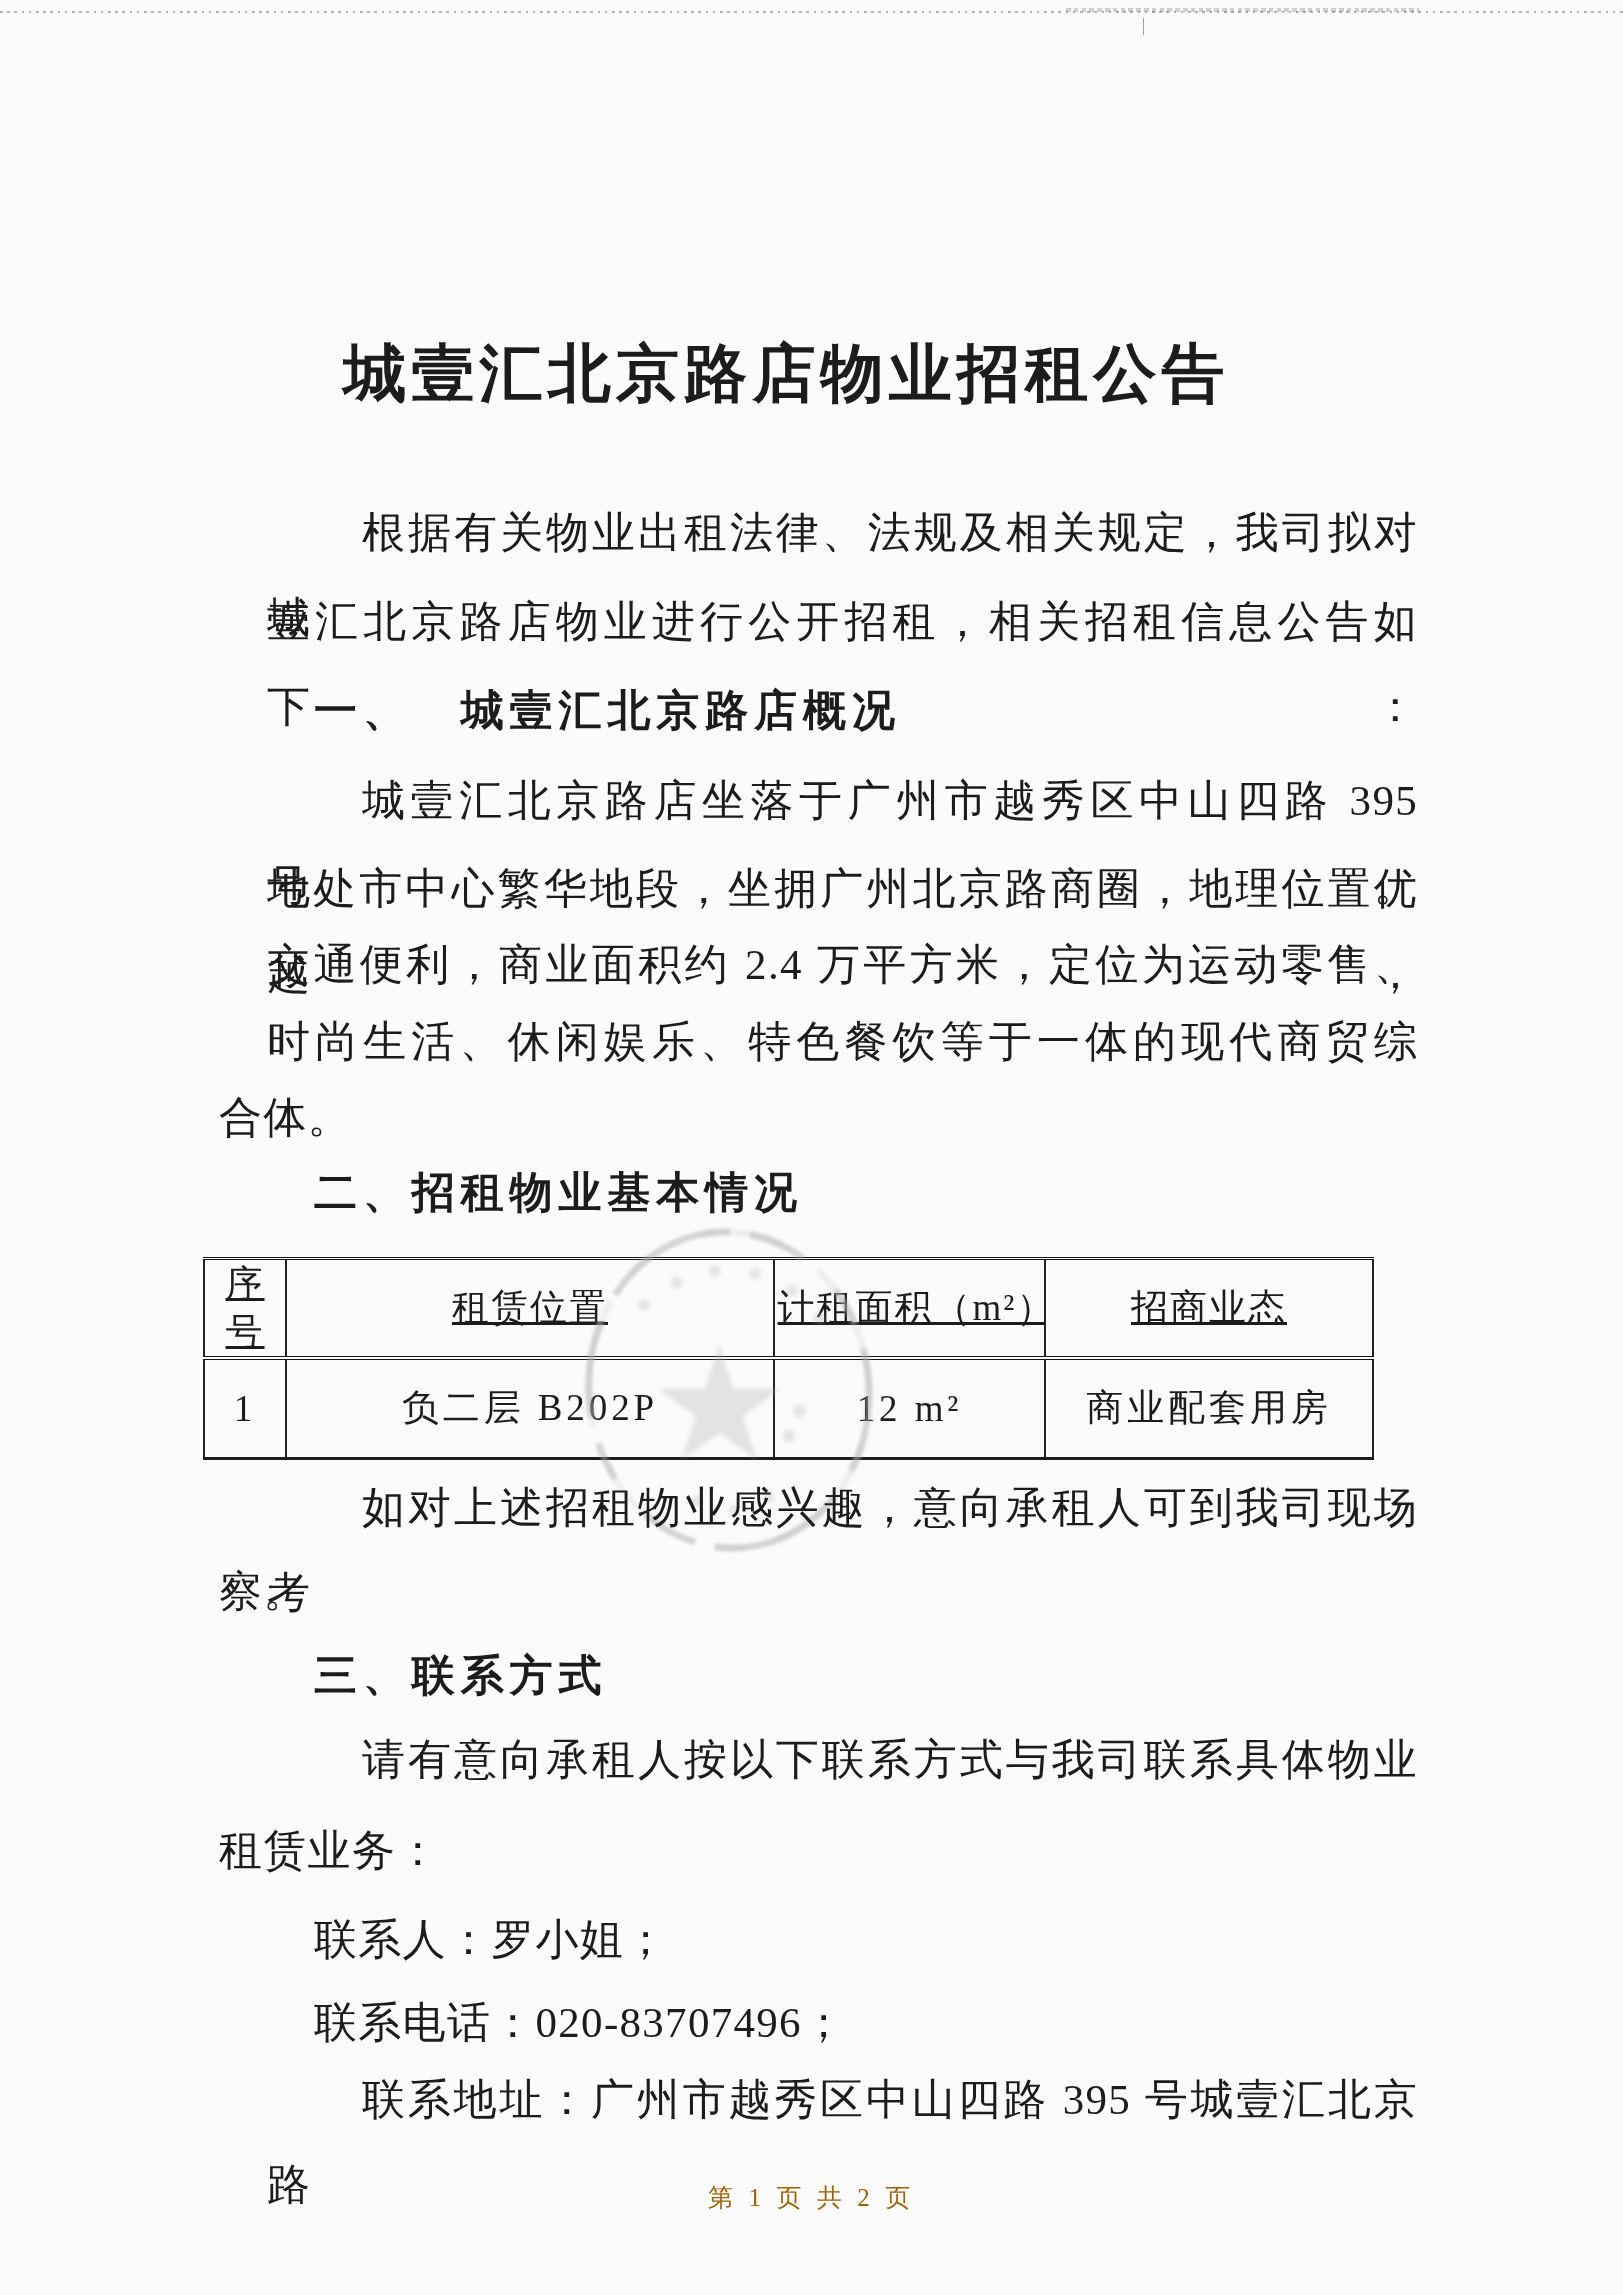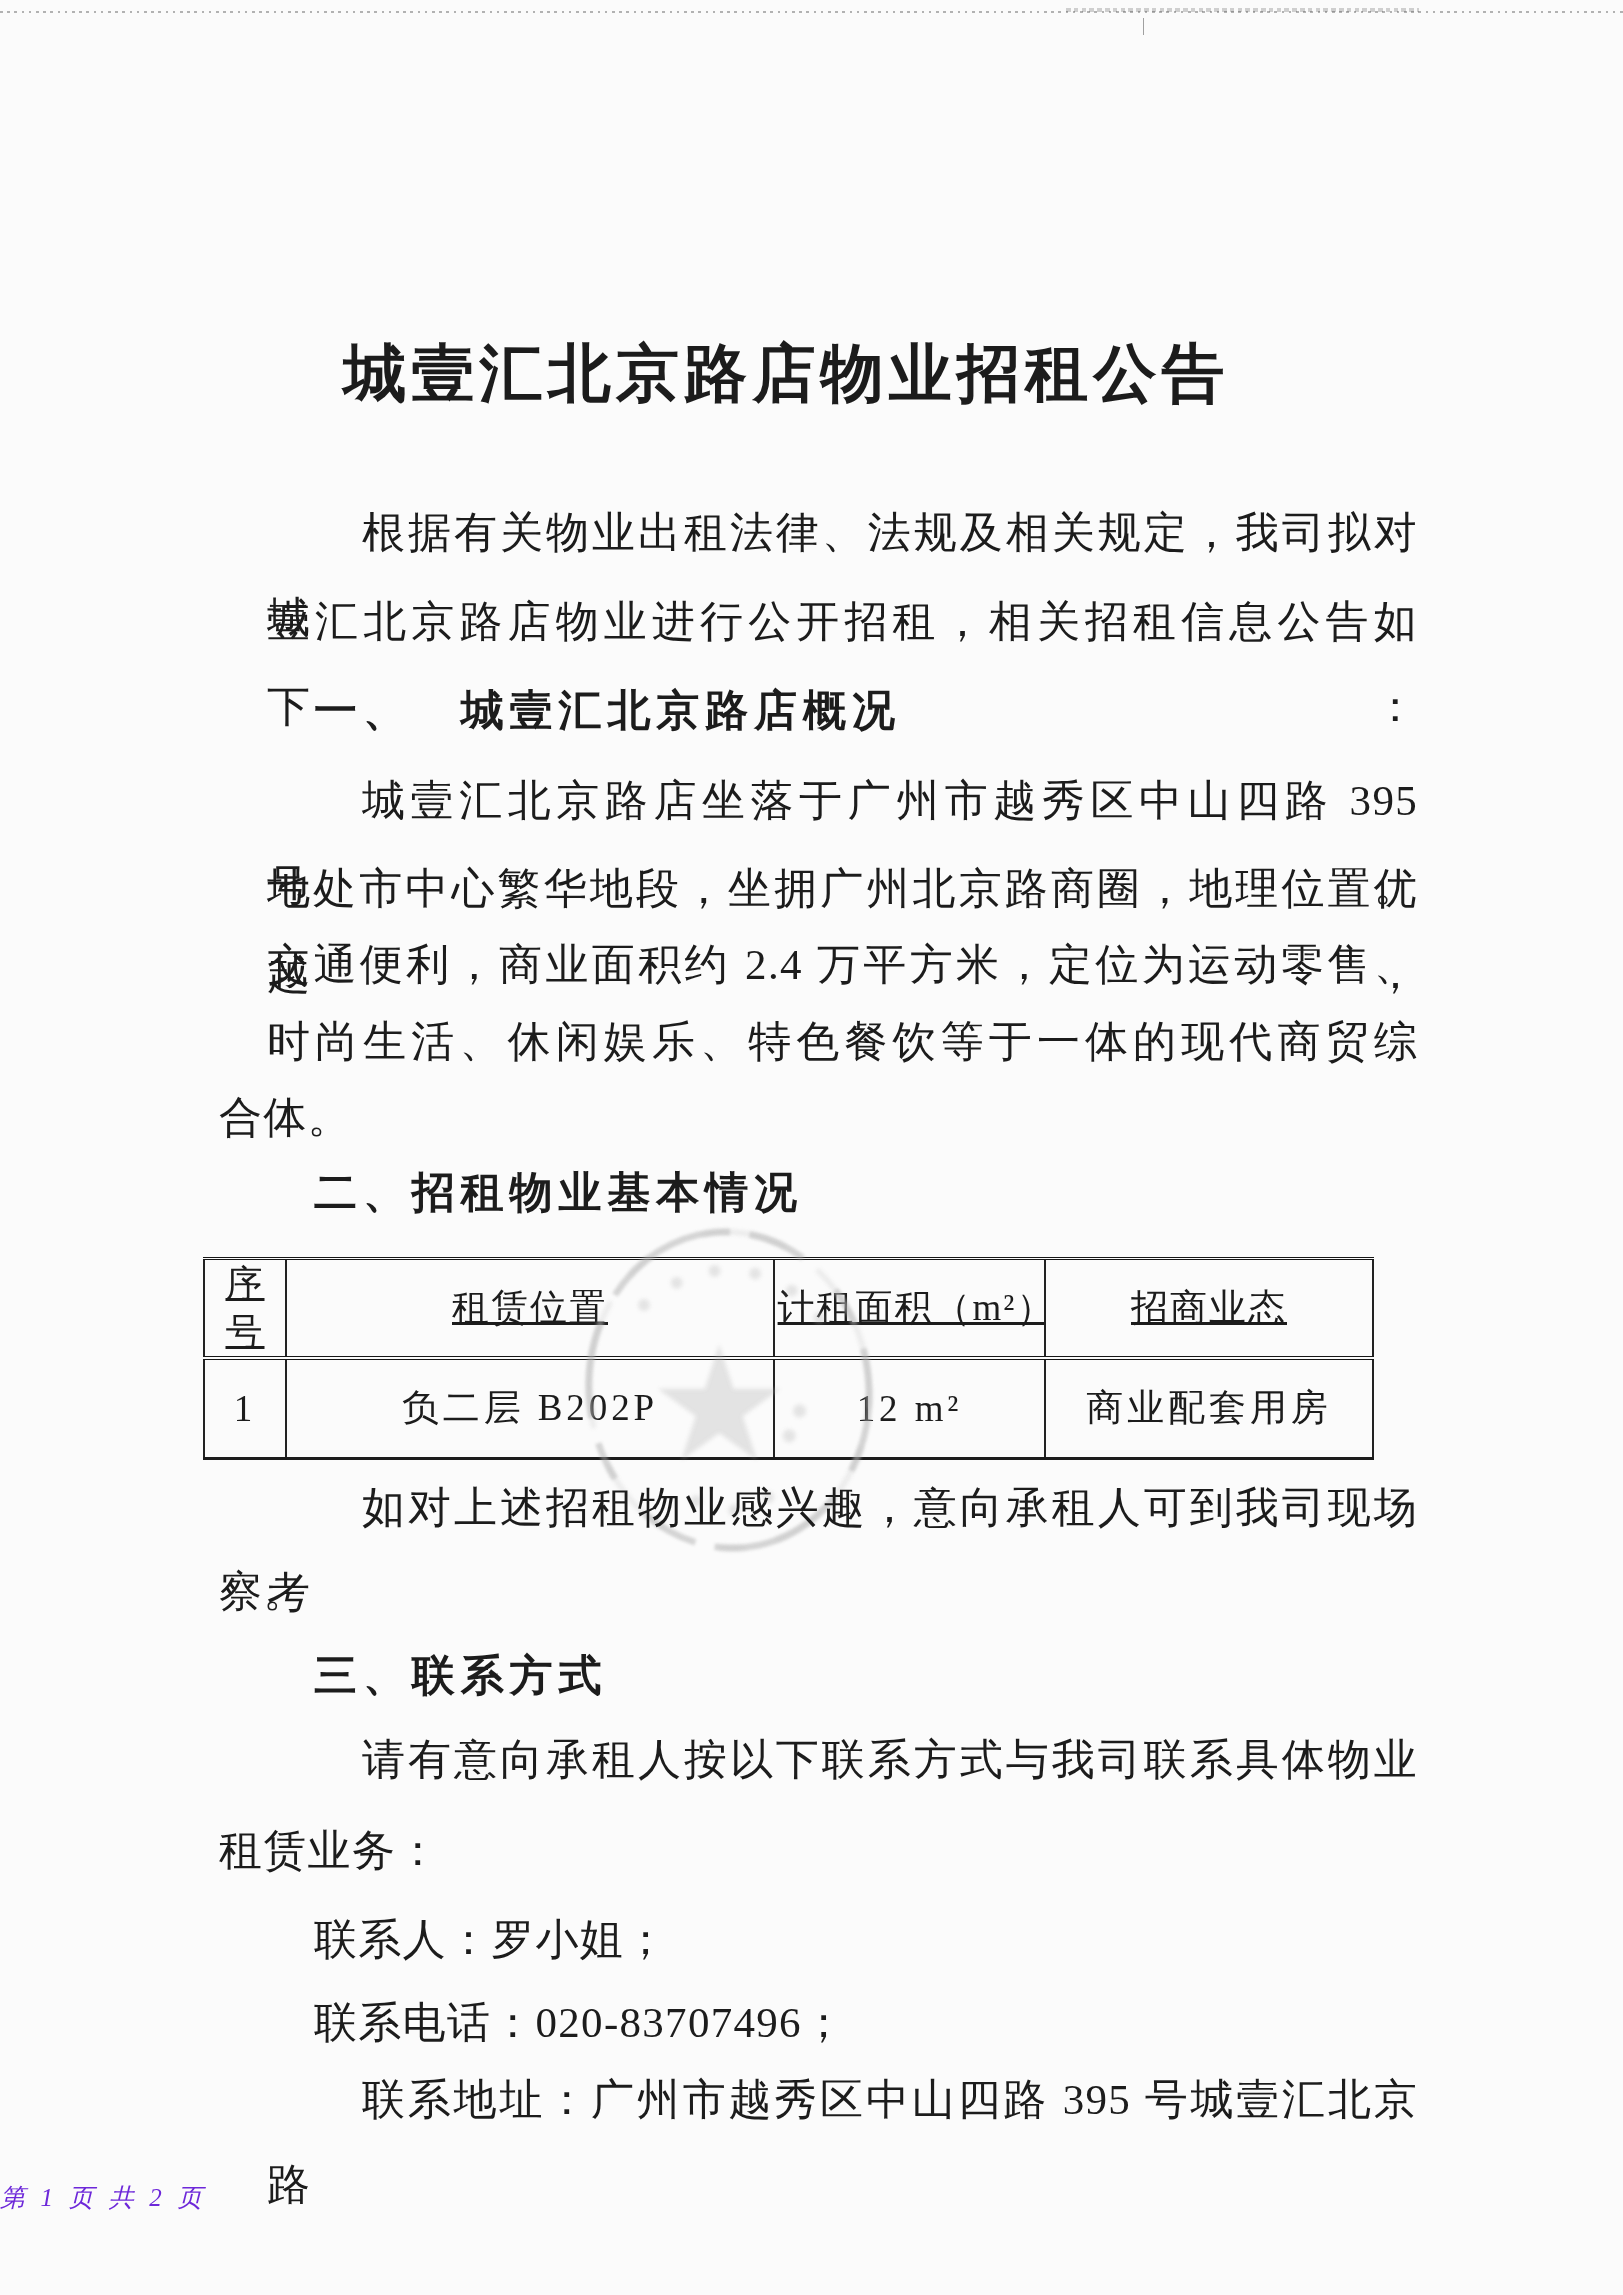--- a/index.html
+++ b/index.html
@@ -68,21 +68,21 @@
     border-bottom:4.6px double #161616;
     letter-spacing:2px;white-space:nowrap;
   }
   .proptable thead th.wrap{white-space:normal;line-height:1.3;}
   .proptable tbody td{
     border-bottom:3.3px solid #1c1c1c;letter-spacing:3.9px;white-space:nowrap;
   }
 
   .footer{
     position:absolute;top:2178px;left:0;width:1623px;height:39px;line-height:39px;
-    font-size:25px;letter-spacing:4.6px;color:#6d28d9;font-style:italic;
+    text-align:center;font-size:25px;letter-spacing:4.6px;color:#a16207;
   }
 
   .seal{
     position:absolute;left:559px;top:1220px;width:340px;height:340px;
     opacity:.85;pointer-events:none;
   }
 </style>
 </head>
 <body>
 

